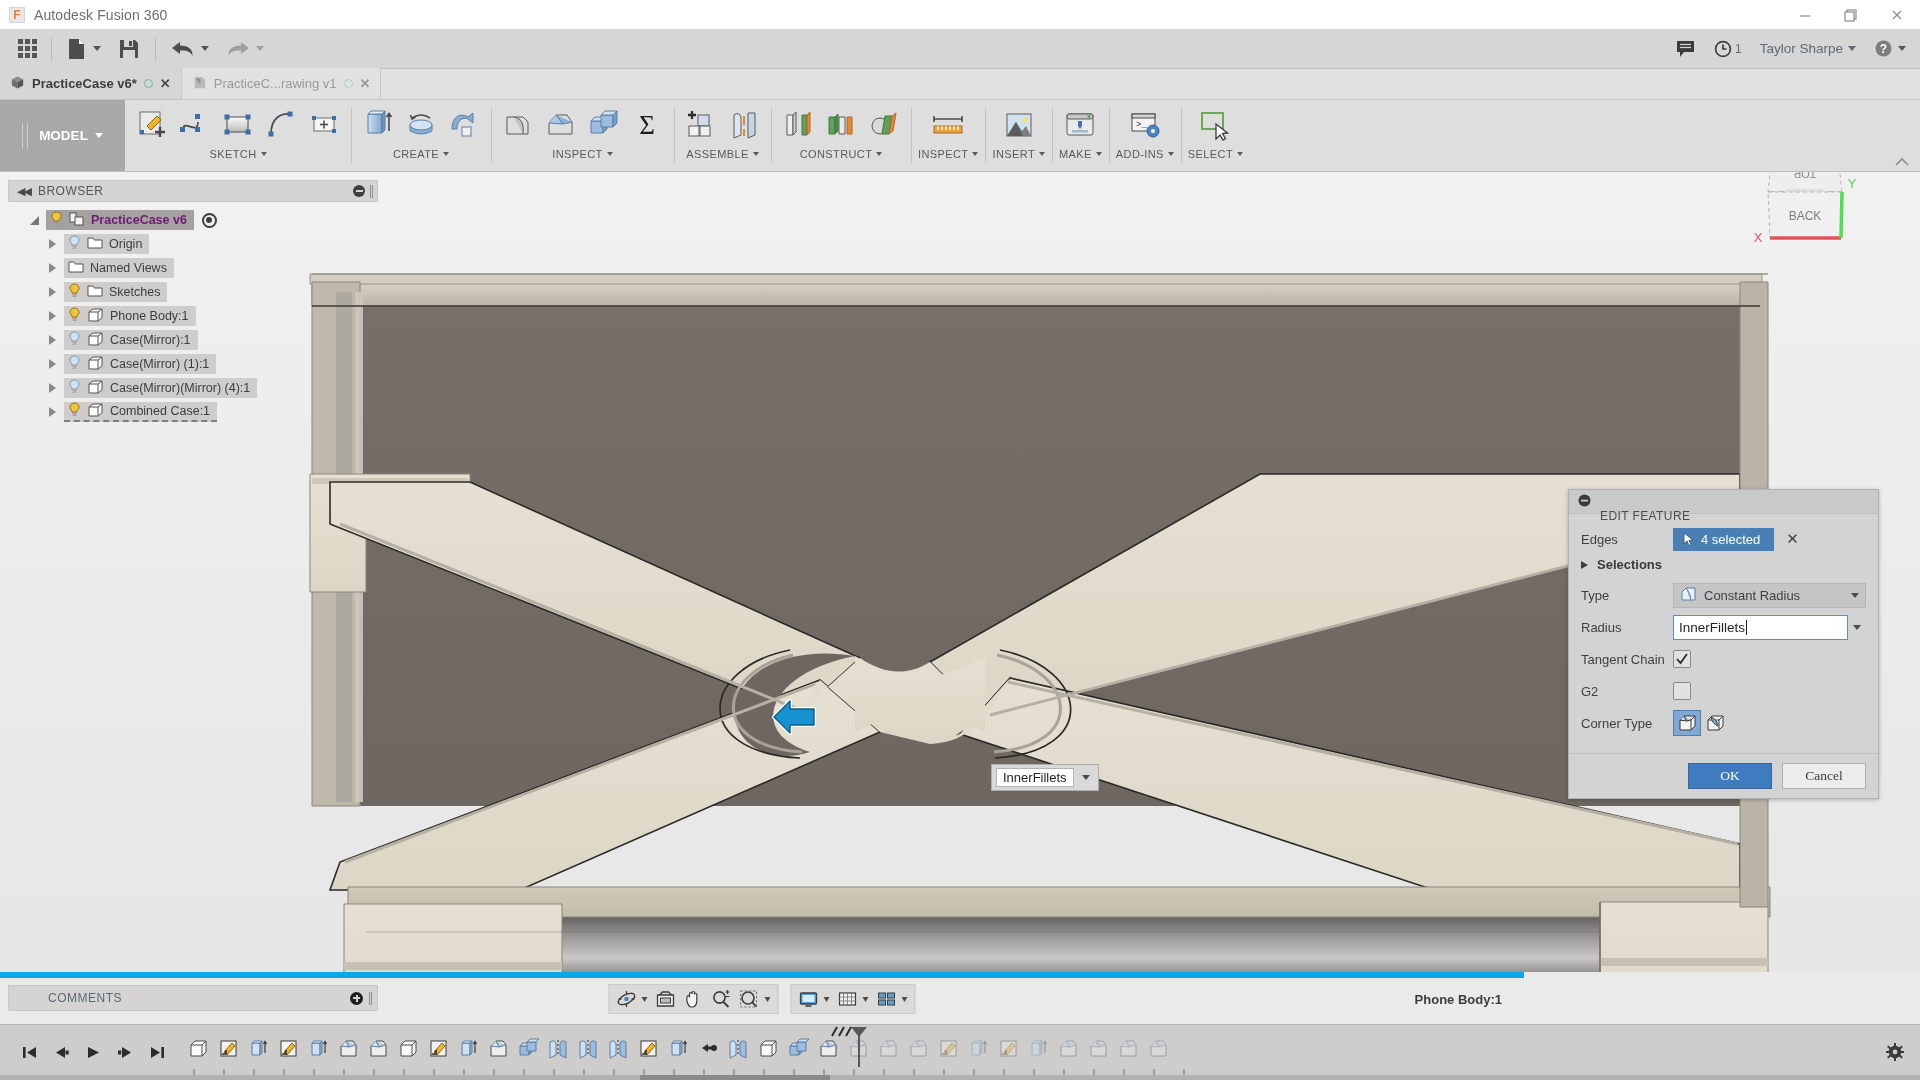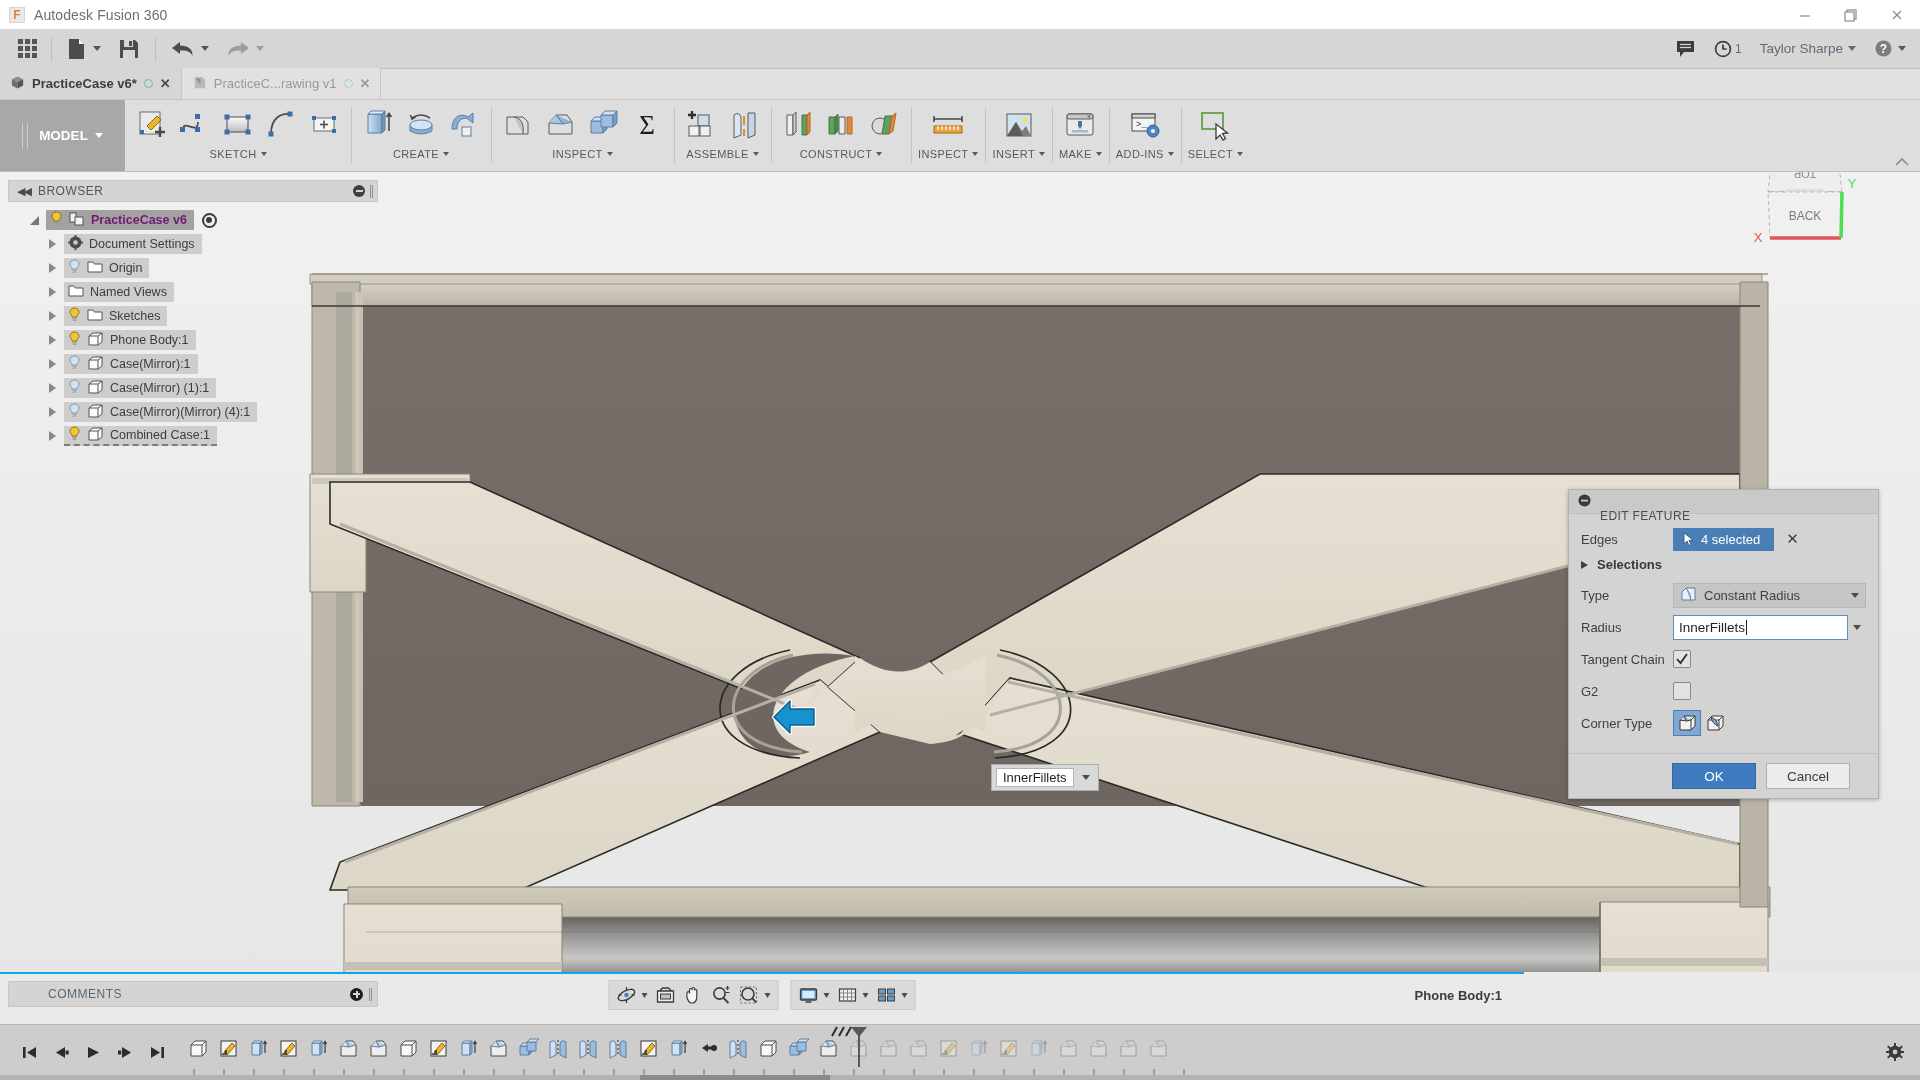--- a/index.html
+++ b/index.html
@@ -181,31 +181,31 @@
               display:flex; align-items:center; padding:0 5px; }
   .txtval { font-size:13.5px; color:#1f1f1f; }
   .txt-caretbar { width:1px; height:15px; background:#222; margin-left:1px;}
   .txt-drop { width:18px; display:flex; align-items:center; justify-content:center;}
   .chk { width:18px; height:18px; background:#e2e2e2; border:1px solid #8a8a8a; border-radius:2px;
          display:flex; align-items:center; justify-content:center;}
   .chk svg{display:block;}
   .ctype-btn { width:28px;height:26px; display:flex; align-items:center; justify-content:center;
                border:1px solid transparent;}
   .ctype-btn.sel { background:#7fa9d4; border:1px solid #4f7fae;}
-  .dlg-foot { border-top:1px solid #c0c0c0; background:#d3d3d3; padding:9px 28px;
-              display:flex; justify-content:flex-end; gap:10px; }
+  .dlg-foot { border-top:1px solid #c0c0c0; background:#d3d3d3; padding:9px 12px;
+              display:flex; justify-content:flex-end; gap:10px;font-family:Liberation Serif, serif; }
   .btn { height:26px; min-width:84px; display:flex; align-items:center; justify-content:center;
          font-size:13.5px; }
   .btn-ok { background:#3f7cbf; color:#fff; border:1px solid #35689f;}
   .btn-cancel { background:#ececec; color:#3a3a3a; border:1px solid #b0b0b0;}
 
   
   .navbar-row {
     position:absolute; left:0; top:972px; width:1524px; height:52px;
-    background:#eceae8; border-top:2px solid #0ea5e9;
+    background:#eceae8; border-top:6px solid #0ea5e9;
   }
   .comments {
     position:absolute; left:8px; top:7px; width:370px; height:26px;
     background:#d6d4d2; border:1px solid #c9c7c5; display:flex; align-items:center; padding:0 5px;
   }
   .cm-title{ font-size:12px;color:#5a6774; letter-spacing:.5px; margin-left:34px;}
   .cm-right{ margin-left:auto; display:flex; align-items:center; gap:6px;}
   .circ-plus { width:13px;height:13px;border-radius:50%;background:#1e1e1e;position:relative;}
   .circ-plus::before{content:"";position:absolute;left:3px;top:5.5px;width:7px;height:2px;background:#d6d4d2;}
   .circ-plus::after{content:"";position:absolute;left:5.5px;top:3px;width:2px;height:7px;background:#d6d4d2;}
@@ -779,40 +779,20 @@
                 <rect x="6" y="5" width="8" height="8" fill="#f3f3f3" stroke="#555"></rect>
               </svg>
             </span>
             <span class="tlabel">PracticeCase v6</span>
           </span>
           <span class="eye-dot">
               <i></i>
             </span>
         </div>
 
-        <div class="trow" style="padding-left:36px">
-          <span class="tw">
-              <span class="tri"></span>
-            </span>
-          <span class="tlabelbox">
-            <span>
-              <svg width="15" height="15" viewBox="0 0 15 15">
-                <circle cx="7.5" cy="7.5" r="6" fill="#4b4b4b"></circle>
-                <circle cx="7.5" cy="7.5" r="2.3" fill="#cfcdcb"></circle>
-                <g fill="#4b4b4b">
-                  <rect x="6.6" y="0" width="1.8" height="3"></rect>
-                    <rect x="6.6" y="12" width="1.8" height="3"></rect>
-                  <rect x="0" y="6.6" width="3" height="1.8"></rect>
-                    <rect x="12" y="6.6" width="3" height="1.8"></rect>
-                </g>
-              </svg>
-            </span>
-            <span class="tlabel">Document Settings</span>
-          </span>
-        </div>
 
         <div class="trow" style="padding-left:36px">
           <span class="tw">
               <span class="tri"></span>
             </span>
           <span class="tlabelbox">
             <span>
               <svg class="bulb-off" viewBox="0 0 13 15">
                 <path d="M6.5 1 C3.6 1 2 3 2 5.2 C2 7 3.8 8 4.2 10 h4.6 C9.2 8 11 7 11 5.2 C11 3 9.4 1 6.5 1Z" fill="#cfe3f5" stroke="#7b96ac"></path>
                 <rect x="4.3" y="10.6" width="4.4" height="1.4" fill="#a7a7a7"></rect>

